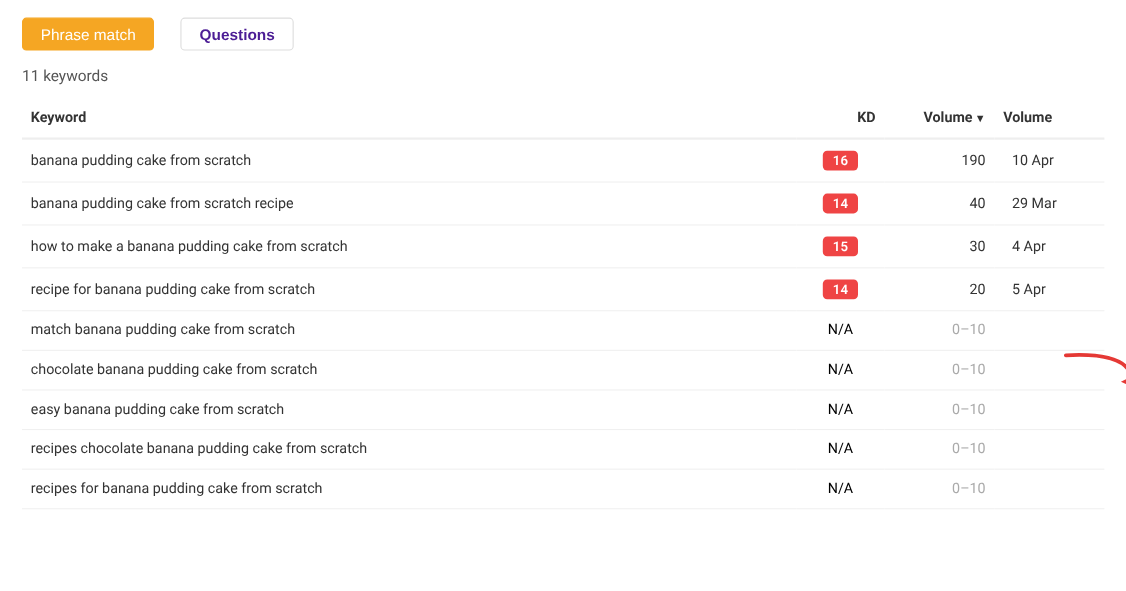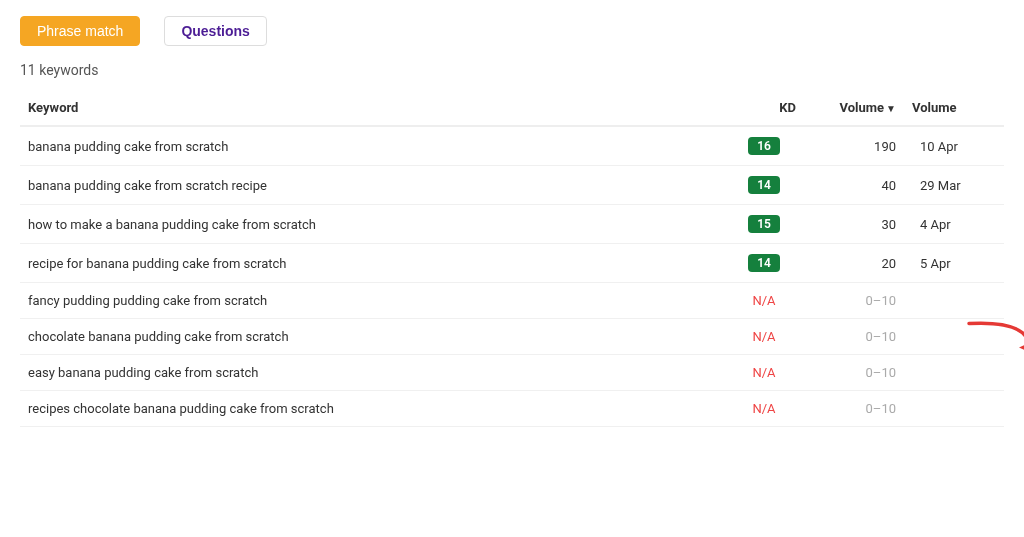--- a/index.html
+++ b/index.html
@@ -79,24 +79,24 @@
       display: inline-block;
       padding: 2px 8px;
       border-radius: 4px;
       font-size: 12px;
       font-weight: 600;
       color: #fff;
       min-width: 32px;
       text-align: center;
     }
     .kd-green {
-      background: #15803d;
+      background: #ef4444;
     }
     .kd-na {
-      color: #ef4444;
+      color: #000000;
       font-size: 13px;
     }
     .volume-cell {
       text-align: right;
       color: #333;
     }
     .volume-na {
       color: #aaa;
       text-align: right;
     }
@@ -151,21 +151,21 @@
           <td class="volume-cell">30</td>
           <td class="updated-cell" style="position: relative;">4 Apr</td>
         </tr>
         <tr>
           <td>recipe for banana pudding cake from scratch</td>
           <td class="kd-cell"><span class="kd-badge kd-green">14</span></td>
           <td class="volume-cell">20</td>
           <td class="updated-cell" style="position: relative;">5 Apr</td>
         </tr>
         <tr>
-          <td>fancy pudding pudding cake from scratch</td>
+          <td>match banana pudding cake from scratch</td>
           <td class="kd-cell"><span class="kd-na">N/A</span></td>
           <td class="volume-na" style="text-align: right;">0–10</td>
           <td class="updated-cell" style="position: relative;"></td>
         </tr>
         <tr>
           <td>chocolate banana pudding cake from scratch</td>
           <td class="kd-cell"><span class="kd-na">N/A</span></td>
           <td class="volume-na" style="text-align: right;">0–10</td>
           <td class="updated-cell" style="position: relative;">
             <span style="position: absolute; left: 60px; top: 50%; transform: translateY(-50%);"><svg width="80" height="40" viewBox="0 0 80 40" fill="none" xmlns="http://www.w3.org/2000/svg">
@@ -179,15 +179,21 @@
           <td class="kd-cell"><span class="kd-na">N/A</span></td>
           <td class="volume-na" style="text-align: right;">0–10</td>
           <td class="updated-cell" style="position: relative;"></td>
         </tr>
         <tr>
           <td>recipes chocolate banana pudding cake from scratch</td>
           <td class="kd-cell"><span class="kd-na">N/A</span></td>
           <td class="volume-na" style="text-align: right;">0–10</td>
           <td class="updated-cell" style="position: relative;"></td>
         </tr>
+        <tr>
+          <td>recipes for banana pudding cake from scratch</td>
+          <td class="kd-cell"><span class="kd-na">N/A</span></td>
+          <td class="volume-na" style="text-align: right;">0–10</td>
+          <td class="updated-cell" style="position: relative;"></td>
+        </tr>
       </tbody>
   </table>
 </div>
 
 </body></html>

